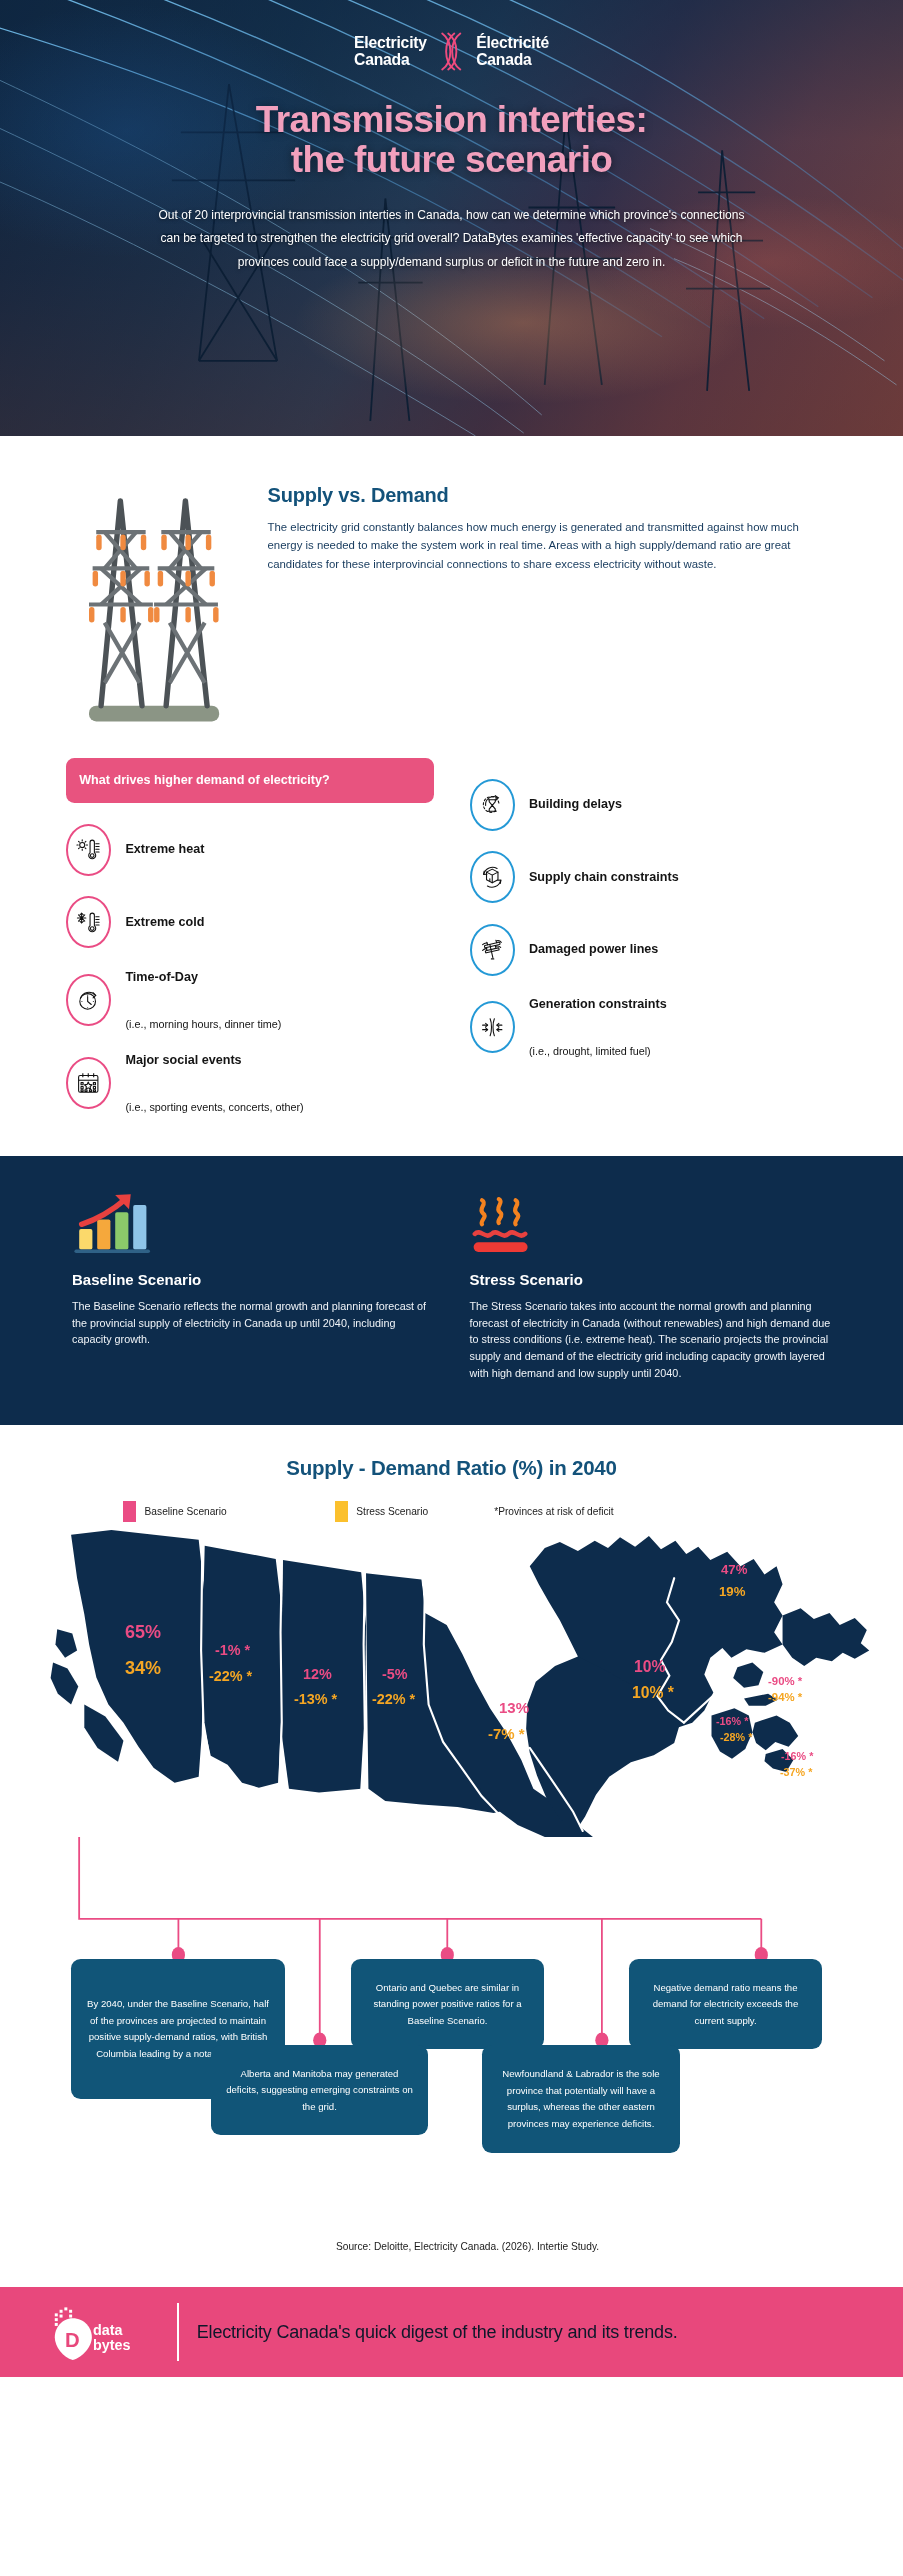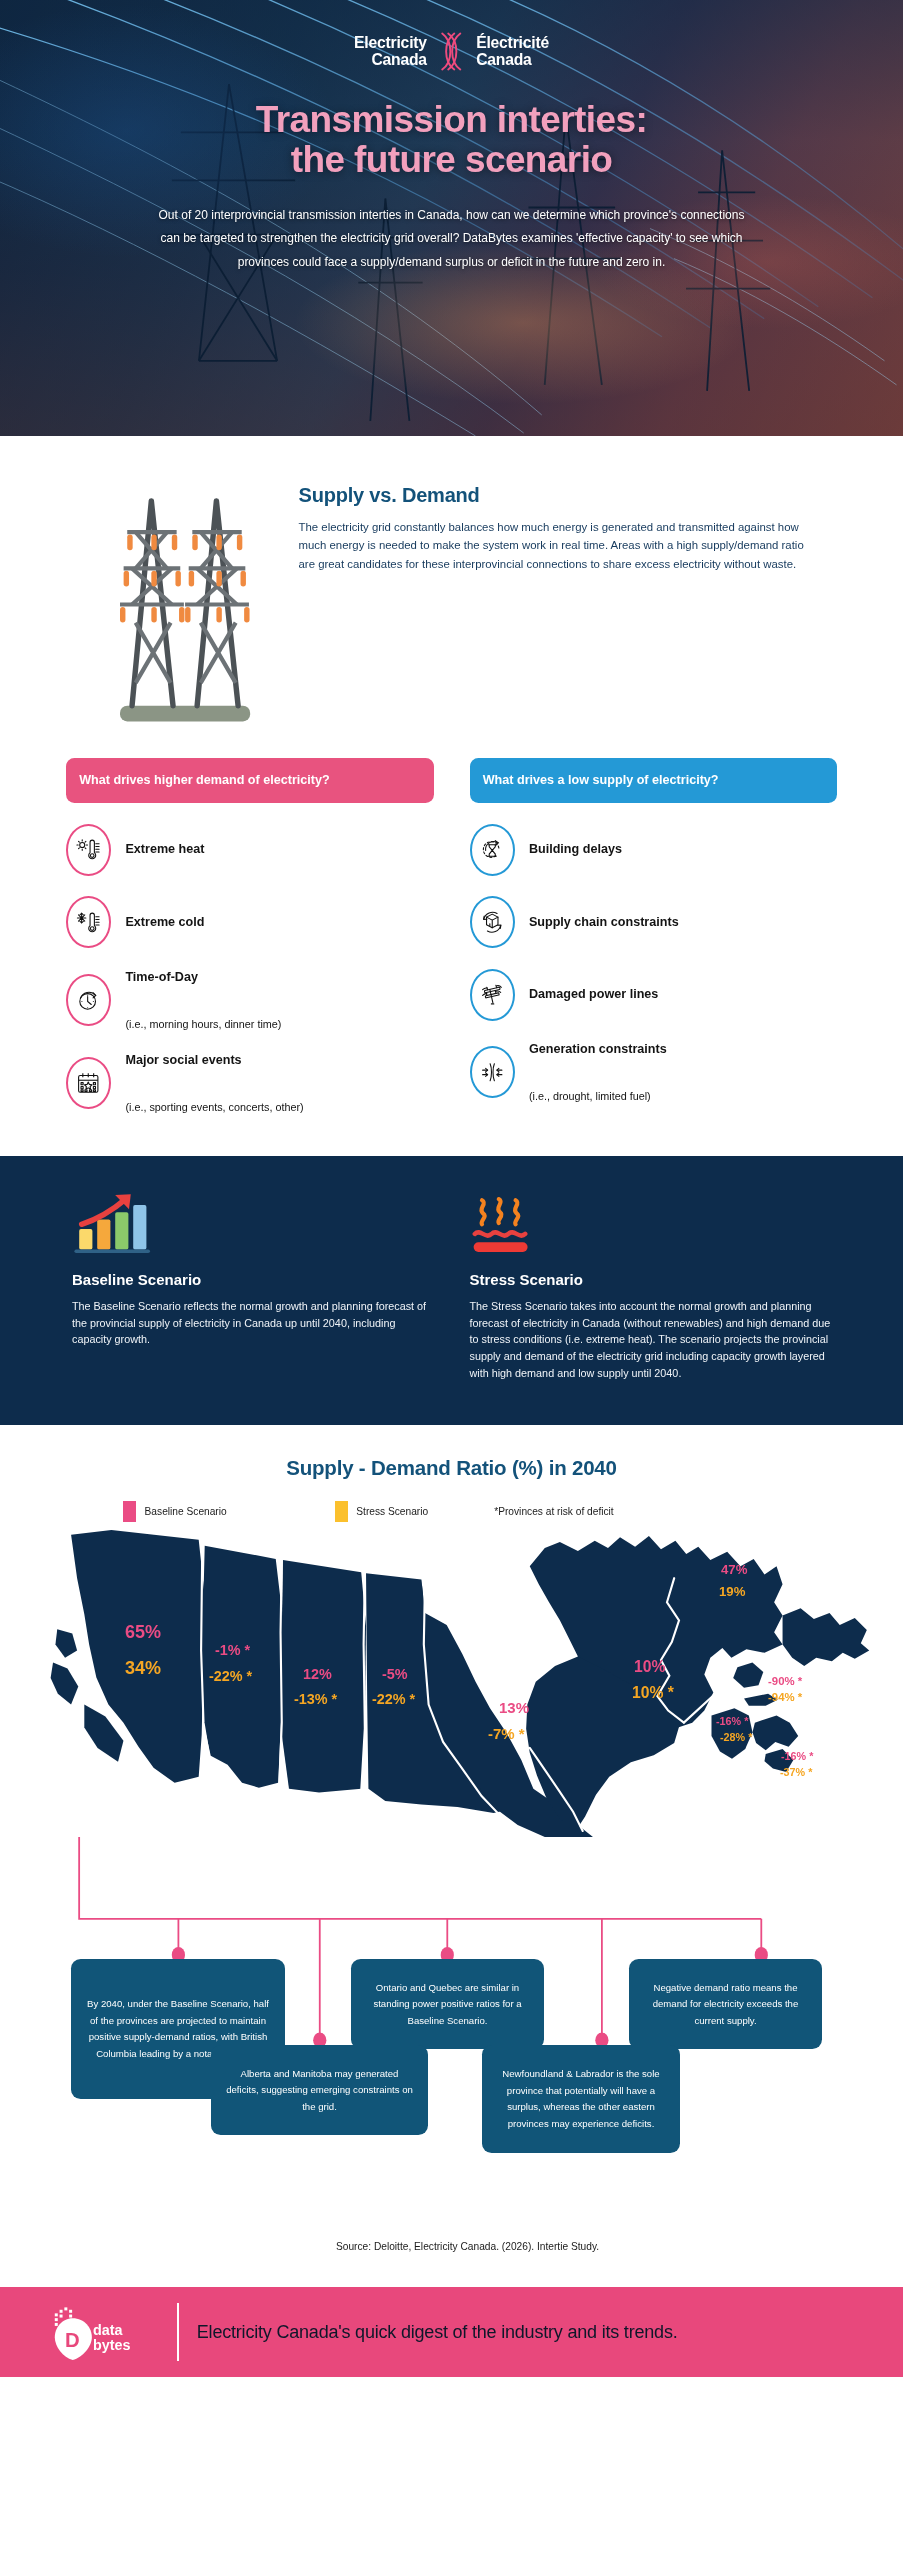--- a/index.html
+++ b/index.html
@@ -34,21 +34,21 @@
   .hero-content { position: relative; z-index: 5; text-align: center; }
 
   .logo-wrap {
     display: flex; align-items: center; justify-content: center;
     gap: 8.4px; padding-top: 31px;
   }
   .logo-text {
     color: #fff; font-weight: 700; font-size: 15.7px; line-height: 1.06;
     letter-spacing: -0.2px;
   }
-  .logo-text.left { text-align: right; }
+  .logo-text.left { text-align: left; }
   .logo-text.right { text-align: left; }
   .logo-mark { width: 32.5px; height: 41px; }
 
   .hero-title {
     margin-top: 28px;
     color: #f2a0bd;
     font-size: 37px;
     font-weight: 700;
     line-height: 1.08;
     letter-spacing: -0.6px;
@@ -62,21 +62,20 @@
     line-height: 1.95;
     text-shadow: 0 0.6px 3.6px rgba(0,0,0,0.55);
   }
 
   
   .svd {
     display: flex;
     gap: 26.5px;
     padding: 42px 90px 6px 78px;
     align-items: flex-start;
-    margin-left: 31px;
   }
   .tower-art { width: 163px; flex: none; padding-top: 6px; }
   .svd-body { flex: 1; padding-top: 6px; }
   .svd-title {
     color: #13527a; font-size: 20px; font-weight: 700; letter-spacing: -0.2px;
     margin-bottom: 10.8px;
   }
   .svd-text { color: #15395c; font-size: 11.4px; line-height: 1.62; }
 
   
@@ -366,21 +365,20 @@
           </svg>
         </div>
         <div class="driver-label">
           <b>Major social events</b>
           <span>(i.e., sporting events, concerts, other)</span>
         </div>
       </div>
     </div>
 
     <div class="driver-col">
-      <div class="driver-head blue">What drives a low supply of electricity?</div>
 
       <div class="driver-item">
         <div class="driver-ring blue">
           <svg width="26.5" height="26.5" viewBox="0 0 44 44" fill="none" stroke="#111" stroke-width="1.8" stroke-linecap="round">
             <path d="M33,20 A13,13 0 1 0 30,31" stroke-dasharray="3.5 3.5"></path>
             <path d="M11,24 A13,13 0 0 1 31,11.5"></path>
             <path d="M27,7.6 L32.2,11.4 L27.6,15.5"></path>
             <path d="M15.5,14.5 L28.5,14.5 M15.5,33.5 L28.5,33.5"></path>
             <path d="M17,14.5 L17,18 L22,24 L27,18 L27,14.5"></path>
             <path d="M17,33.5 L17,30 L22,24 L27,30 L27,33.5"></path>

